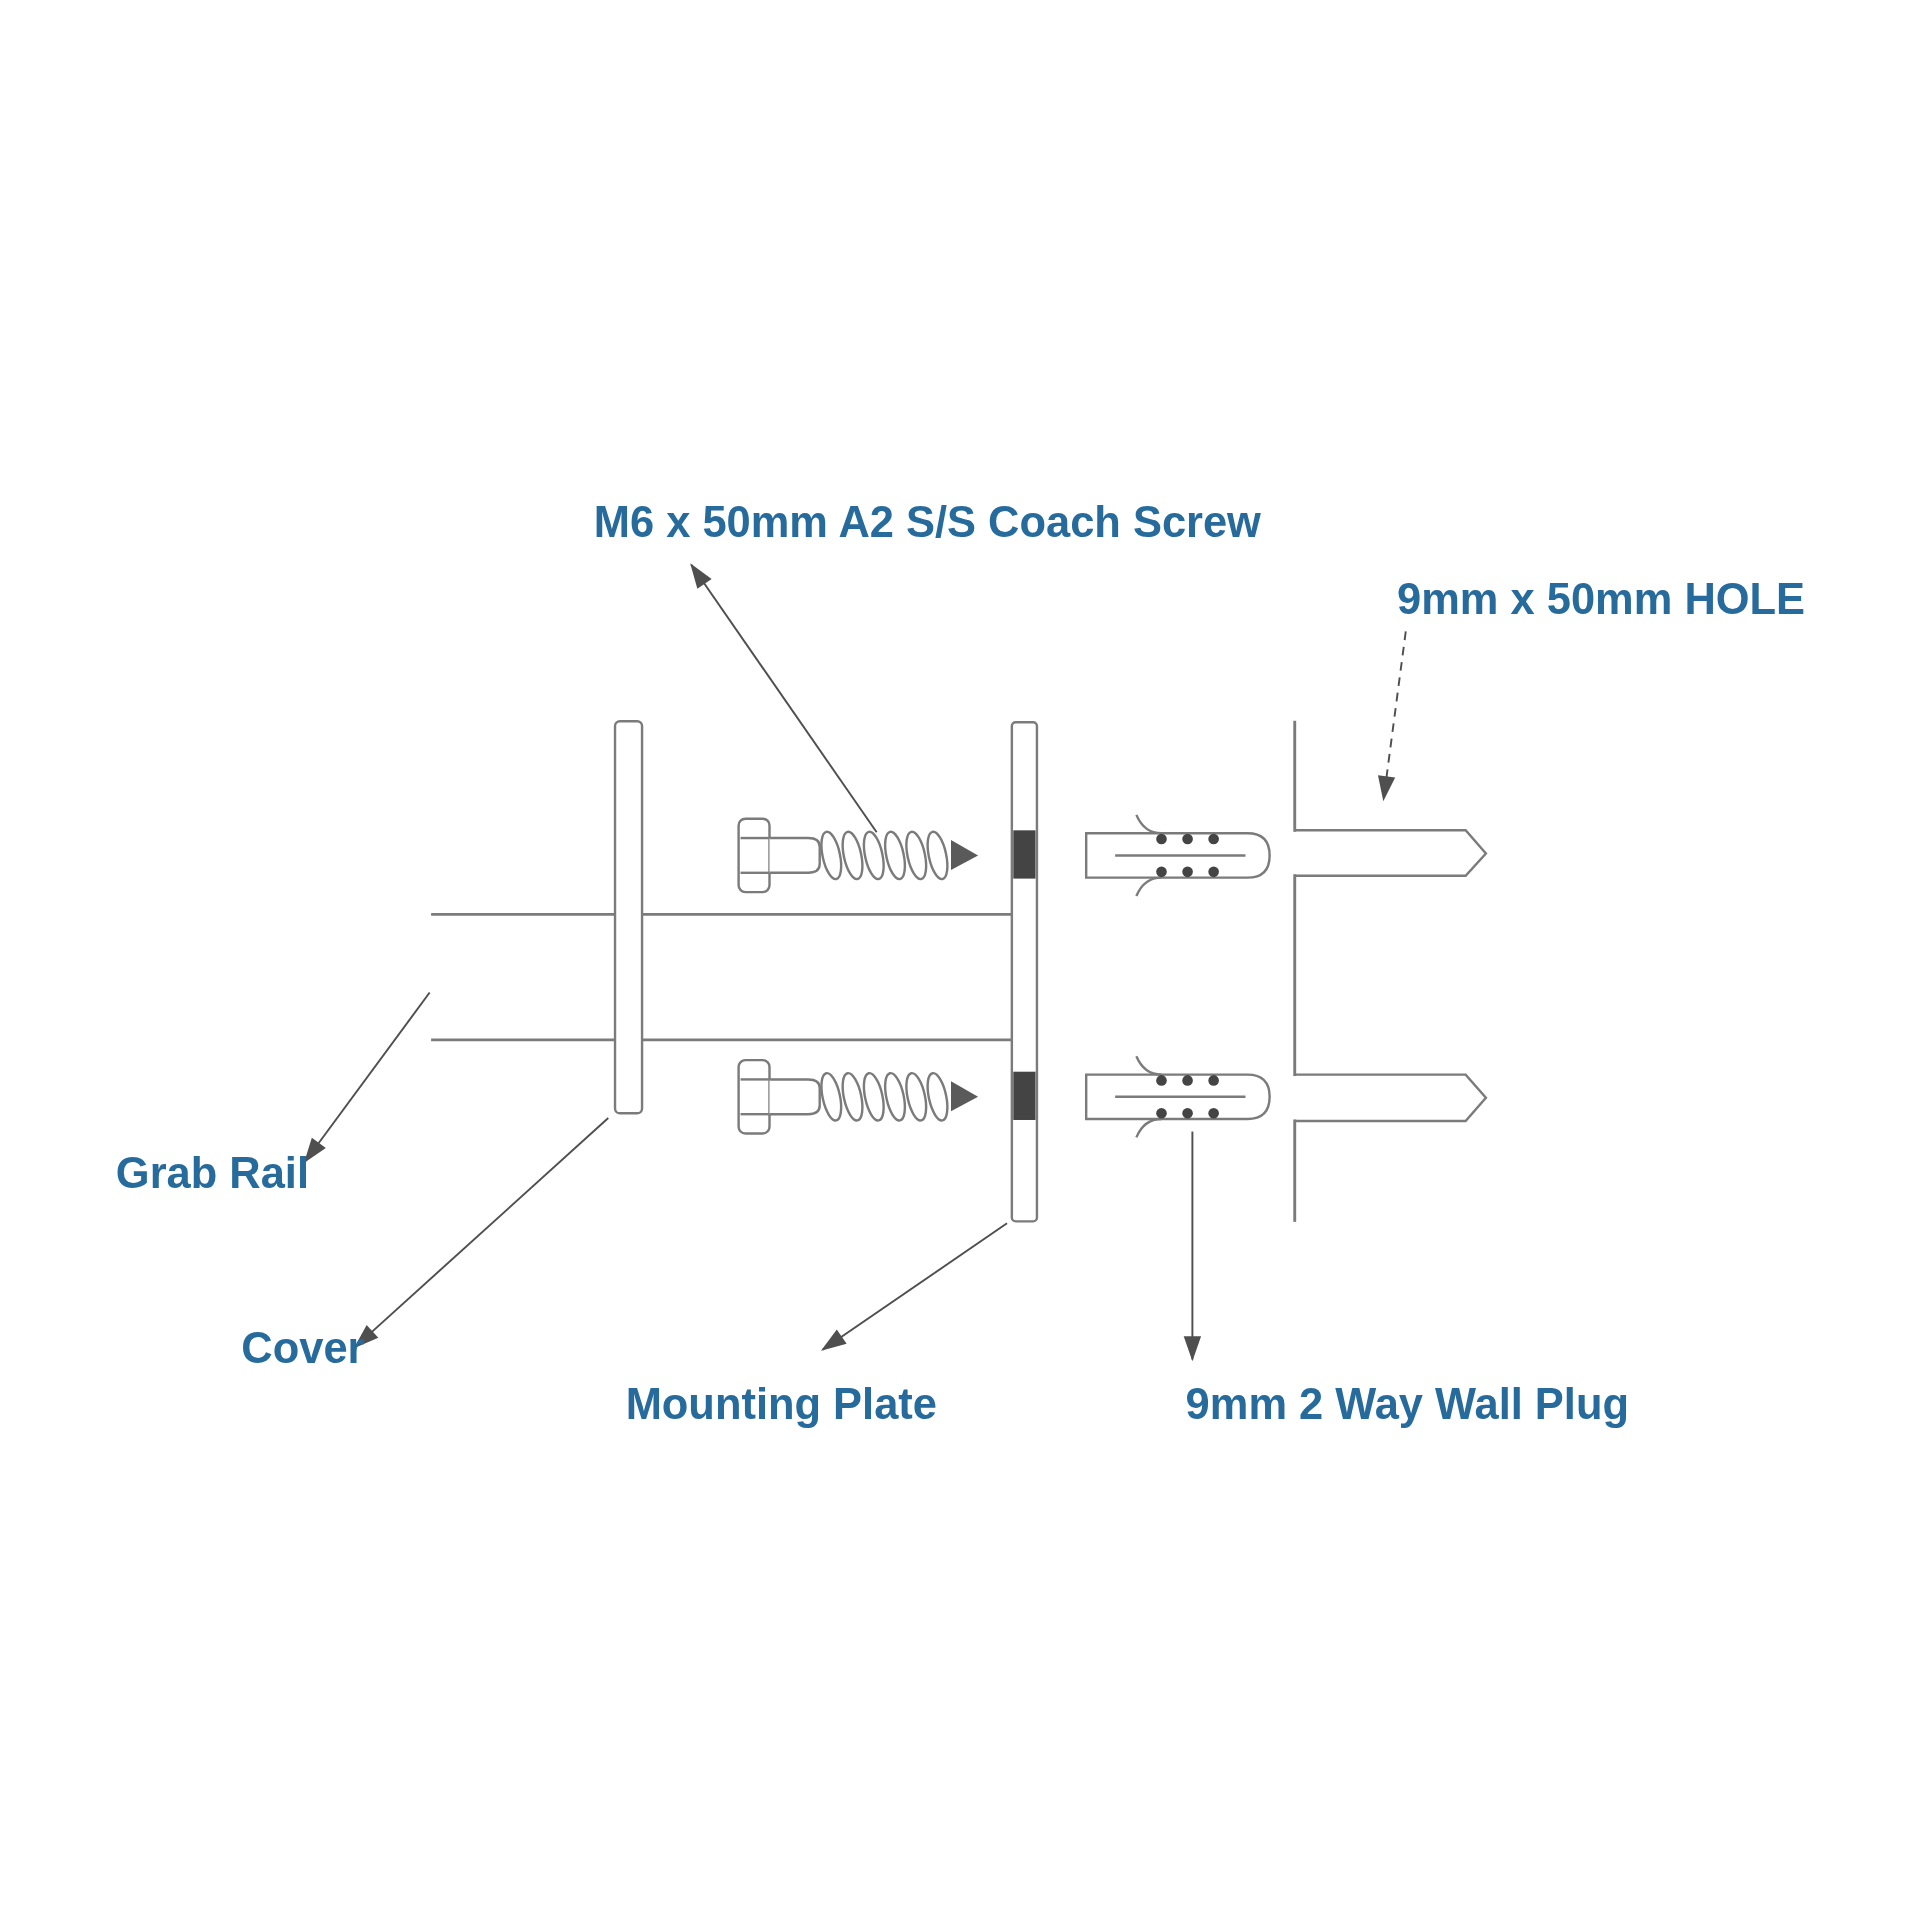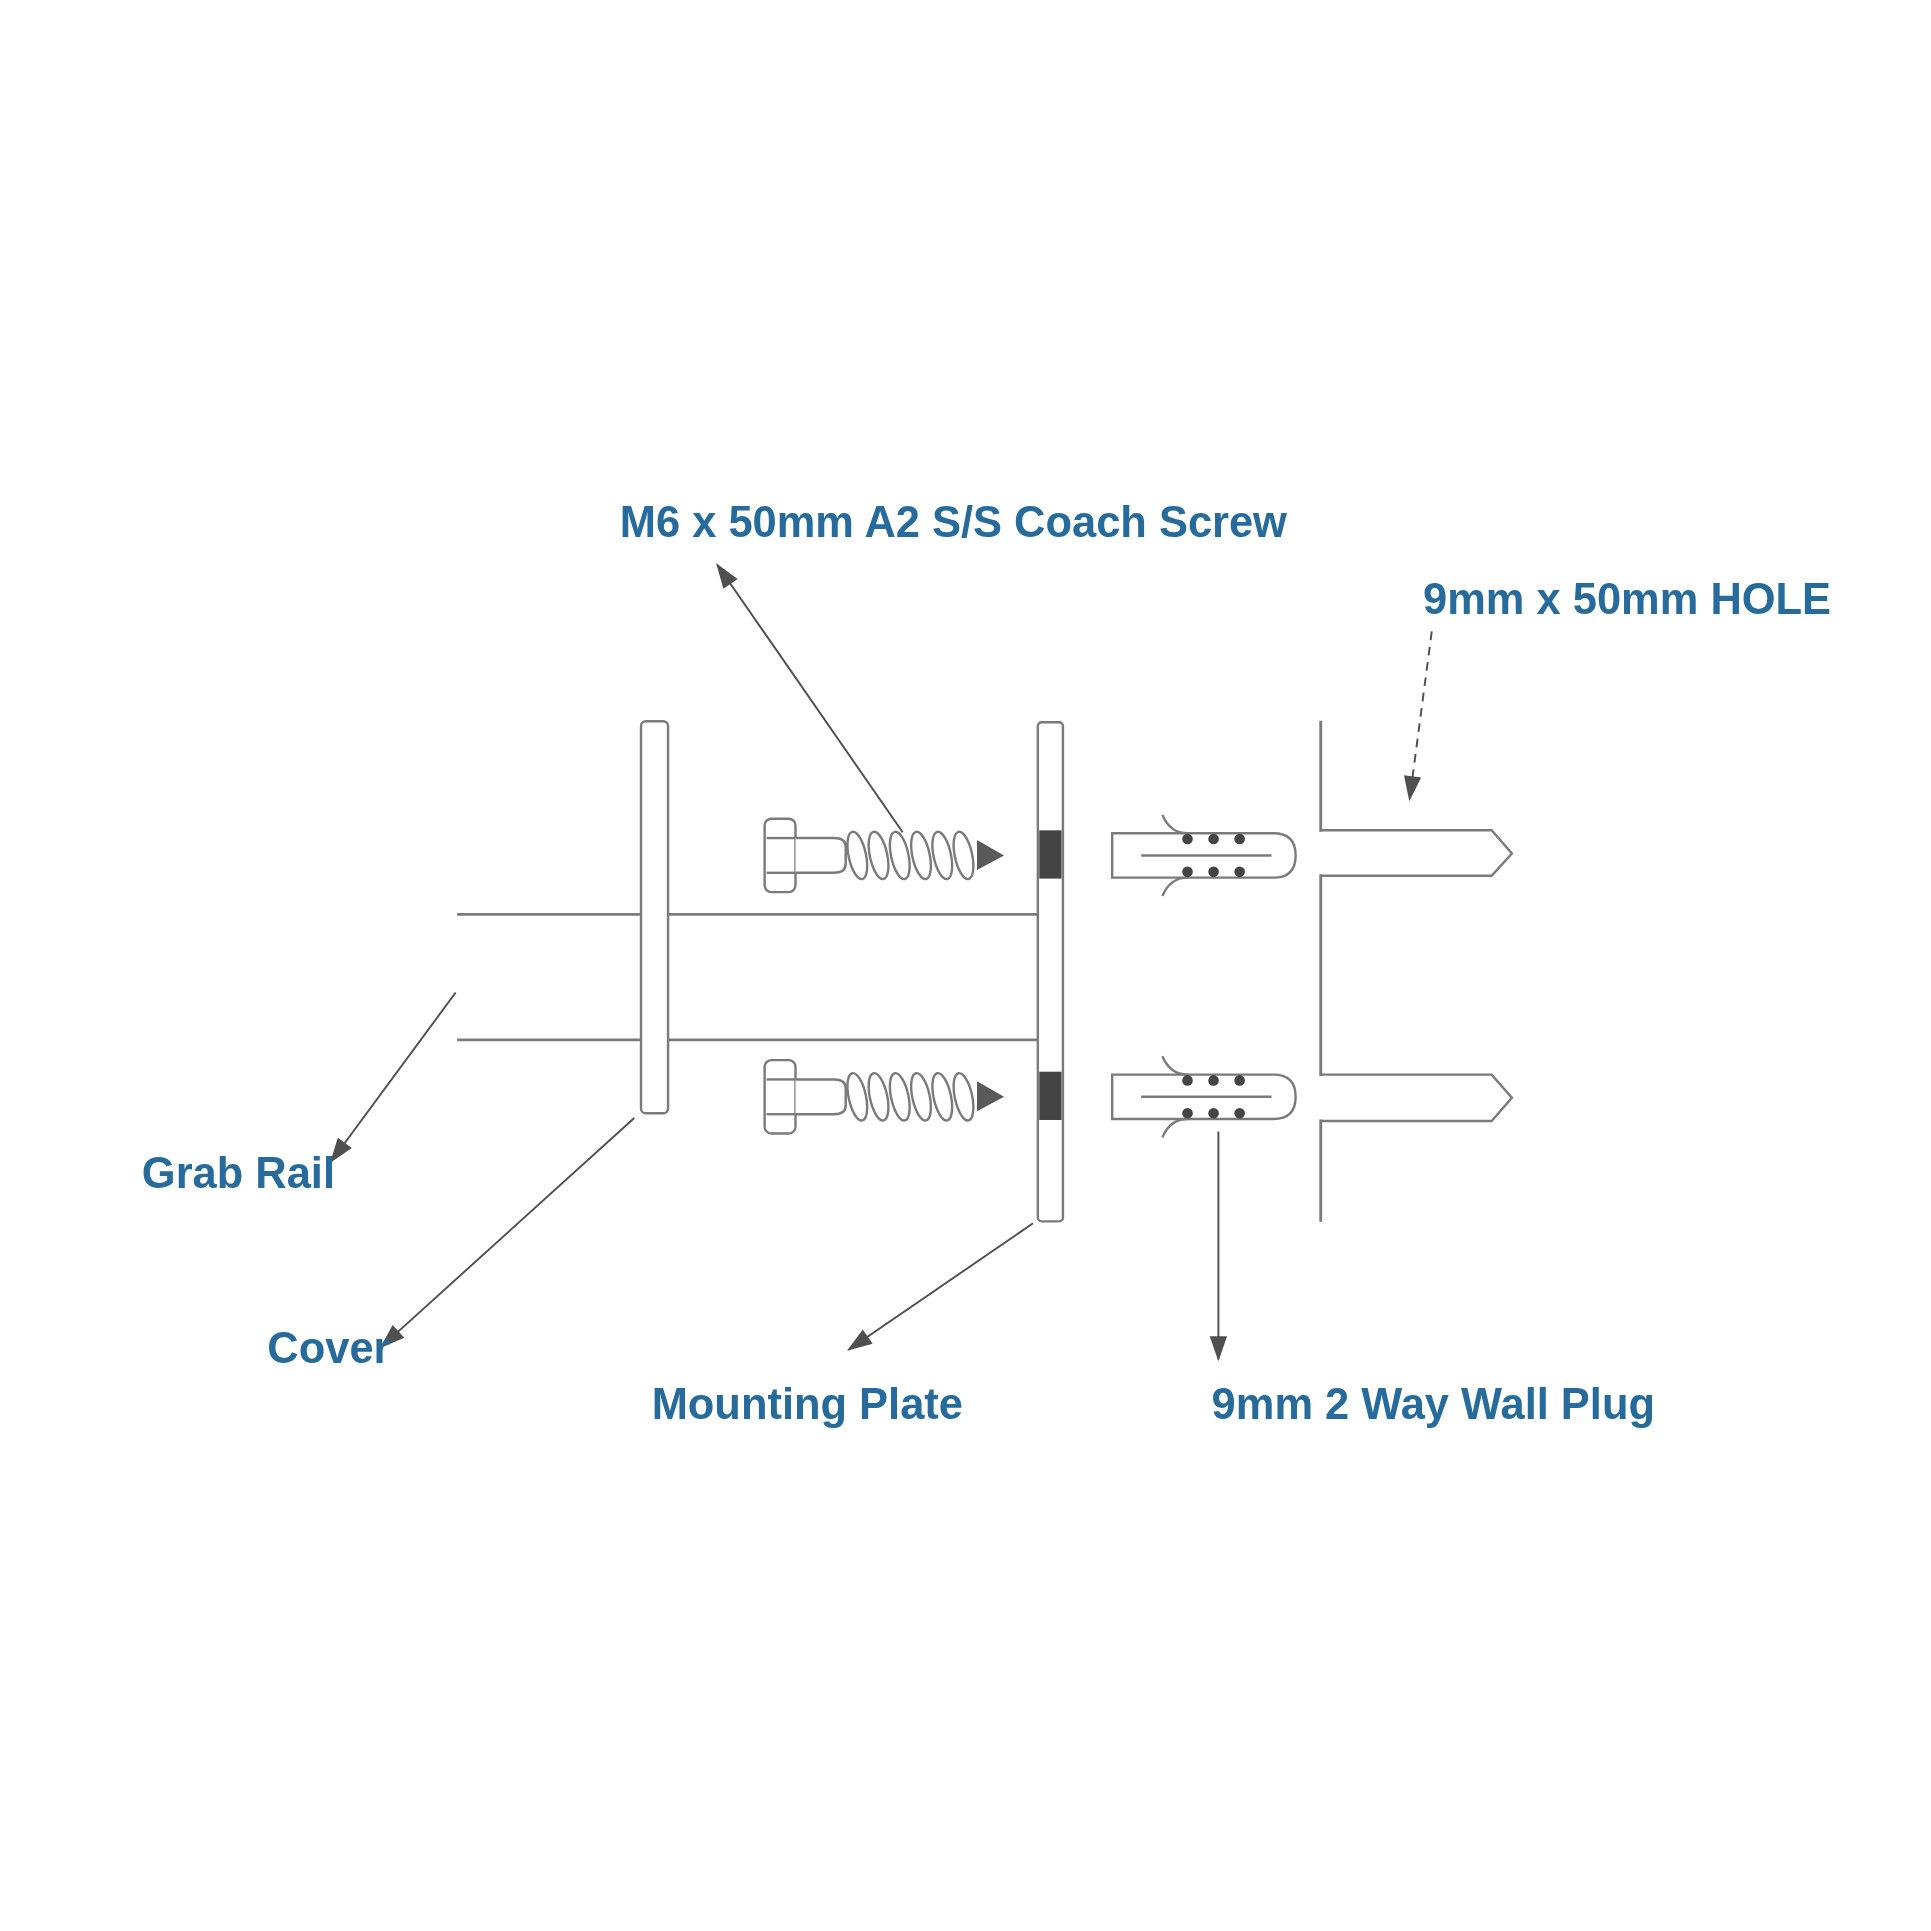--- a/index.html
+++ b/index.html
@@ -3,21 +3,21 @@
 <meta charset="utf-8">
 <style>
   :root{
     --label-text:#276b9c;
     --line:#7b7b7b;
     --arrow:#4f4f4f;
     --dark-fill:#444444;
     --background:#ffffff;
   }
   html,body{margin:0;padding:0;background:var(--background);}
-  .stage{width:1766px;height:1931px;position:relative;background:var(--background);padding-left:26px;}
+  .stage{width:1766px;height:1931px;position:relative;background:var(--background);}
   svg{display:block;}
   .ln{stroke:var(--line);stroke-width:3;fill:none;stroke-linecap:square;}
   .part{stroke:var(--line);stroke-width:2.5;fill:#ffffff;}
   .partline{stroke:var(--line);stroke-width:2.5;fill:none;}
   .seg{fill:var(--dark-fill);stroke:none;}
   .dot{fill:var(--dark-fill);stroke:none;}
   .tip{fill:#5a5a5a;stroke:none;}
   .leader{stroke:var(--arrow);stroke-width:2;fill:none;}
   .leader.dashed{stroke-dasharray:9 7;}
   .lbl{fill:var(--label-text);font-family:"Liberation Sans",sans-serif;font-weight:bold;font-size:45px;letter-spacing:0px;}

